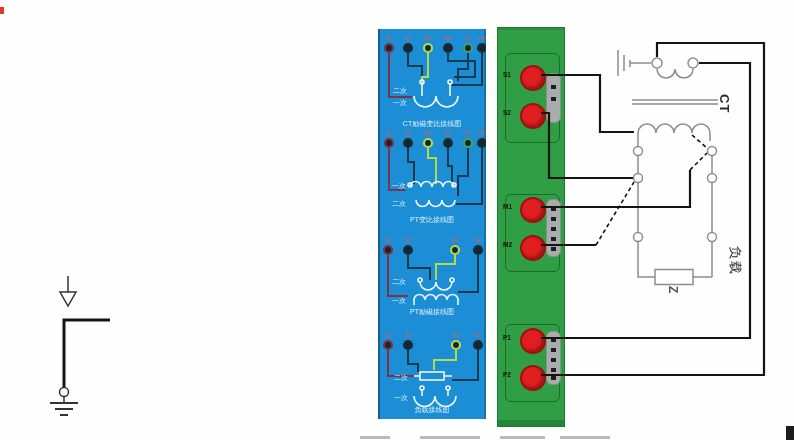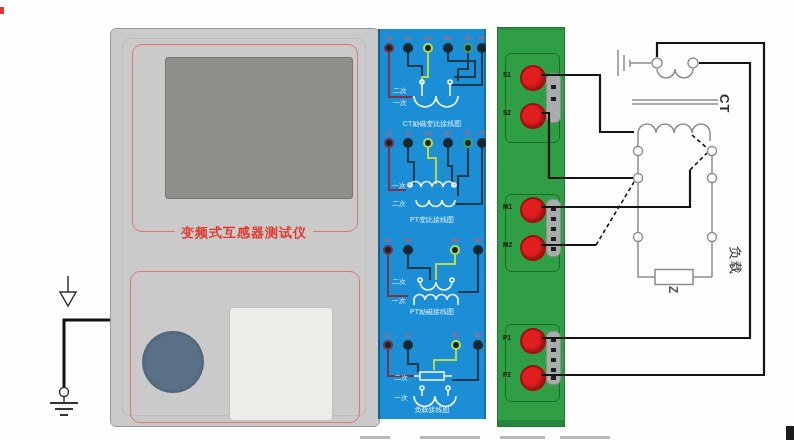--- a/index.html
+++ b/index.html
@@ -47,31 +47,20 @@
   #corner-tick{left:0;top:7px;width:4px;height:7px;background:#e0382e;}
   #edge-artifact{left:786px;top:426px;width:8px;height:14px;background:#1c1c1c;}
   .cap-dash{position:absolute;top:436px;height:3px;background:#b9b9b9;}
   #overlay{left:0;top:0;pointer-events:none;}
 </style>
 </head>
 <body>
 
 <div id="stage">
 
-  <div class="abs" id="panel">
-    <div class="abs" id="panel-inner"></div>
-    <div class="abs" id="red-rect-top"></div>
-    <div class="abs" id="screen"></div>
-    <div class="abs" id="device-title">
-      <span>变频式互感器测试仪</span>
-    </div>
-    <div class="abs" id="red-rect-bottom"></div>
-    <div class="abs" id="knob"></div>
-    <div class="abs" id="printer"></div>
-  </div>
 
   <div class="abs" id="blue-panel">
 
     <div class="bsec" style="top:4px;height:97px;">
       <svg width="108" height="97" viewBox="0 0 108 97">
         <g stroke="#173a4f" stroke-width="2" fill="none">
           <path d="M30 20 V33 H44 V50"></path>
             <path d="M70 20 V28 H97 V44 H76"></path>
           <path d="M90 20 V36 H80 V48"></path>
             <path d="M104 20 V52 H74"></path>

